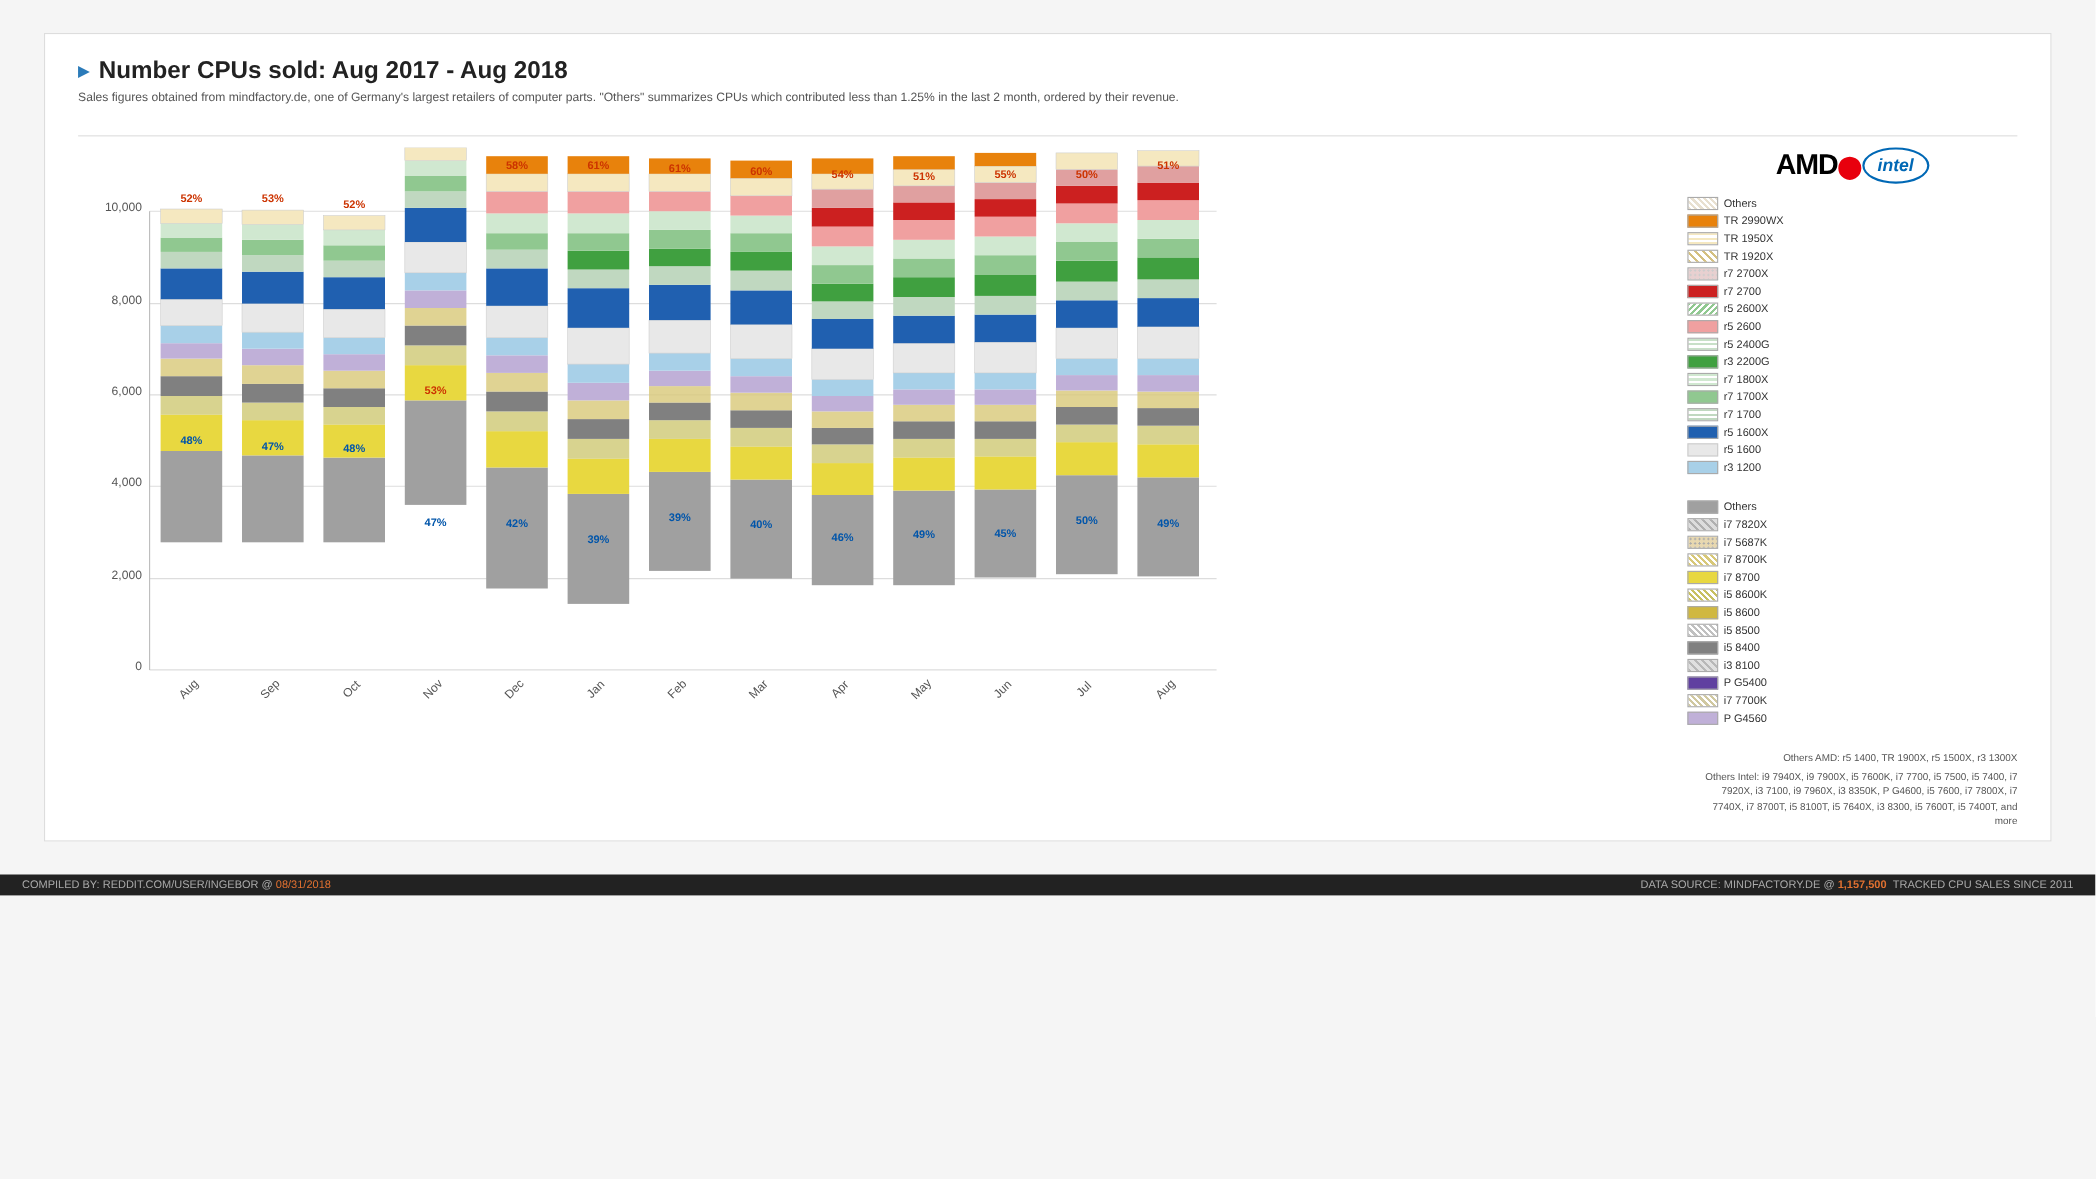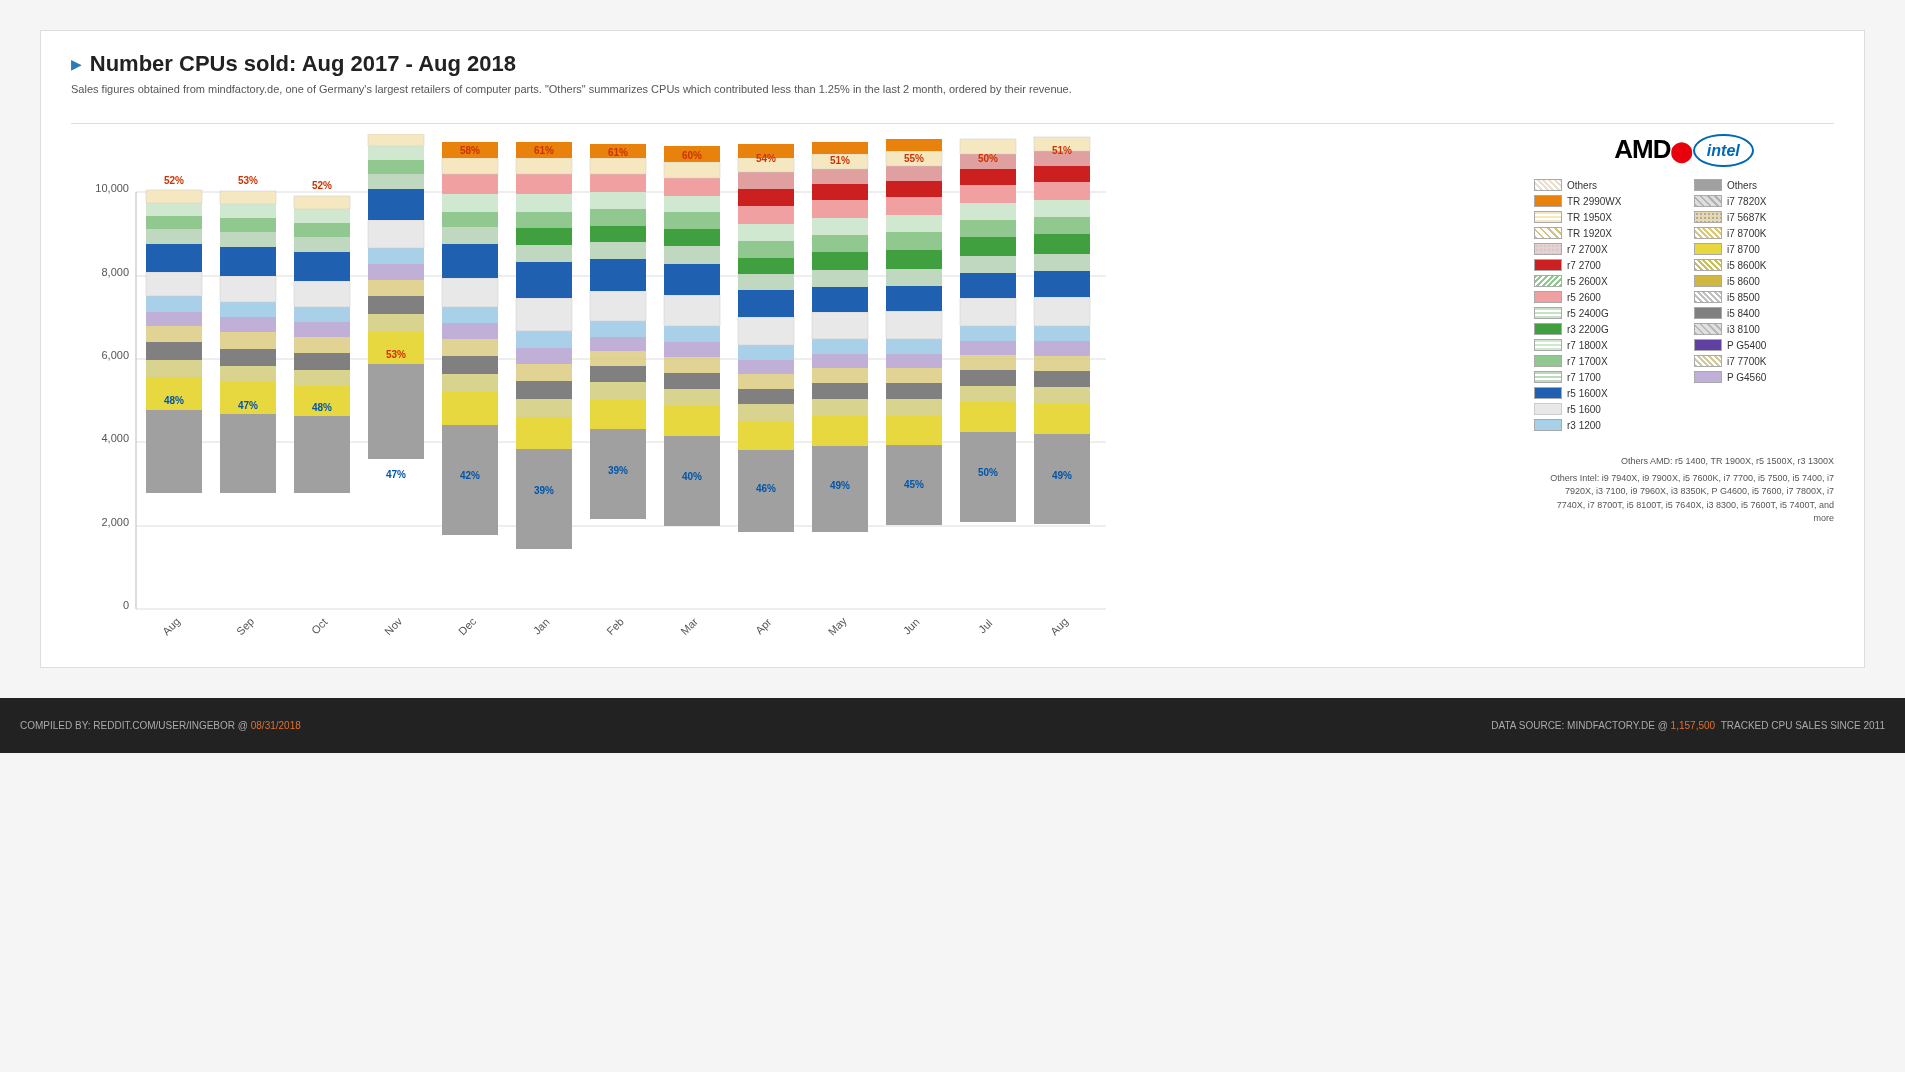--- a/index.html
+++ b/index.html
@@ -55,20 +55,21 @@
       flex-direction: column;
     }
     .legend-brands {
       display: flex;
       justify-content: center;
       margin-bottom: 12px;
     }
     .legend-columns {
       display: flex;
       gap: 20px;
+      flex-direction: column;
     }
     .legend-col {
       flex: 1;
     }
     .legend-item {
       display: flex;
       align-items: center;
       margin-bottom: 4px;
       font-size: 10px;
     }
@@ -76,21 +77,21 @@
       width: 28px;
       height: 12px;
       margin-right: 5px;
       flex-shrink: 0;
       border: 1px solid #aaa;
     }
     .footer-bar {
       background: #222;
       color: #aaa;
       font-size: 10px;
-      padding: 22px 20px;
+      padding: 4px 20px;
       display: flex;
       justify-content: space-between;
       margin-top: 10px;
     }
     .footer-date { color: #e07030; }
   </style>
 </head>
 <body>
 
 <div class="main-container">
@@ -572,16 +573,16 @@
   </div>
 </div>
 
 <div class="footer-bar">
   <span>
     <span>COMPILED BY: REDDIT.COM/USER/INGEBOR @</span>
     <span class="footer-date">08/31/2018</span>
   </span>
   <span>
     <span>DATA SOURCE: MINDFACTORY.DE @</span>
-    <span style="color:#e07030;">1,157,500</span>
+    <span style="color:#e07030;font-weight:bold;">1,157,500</span>
     &nbsp;<span>TRACKED CPU SALES SINCE 2011</span>
   </span>
 </div>
 
 </body></html>

